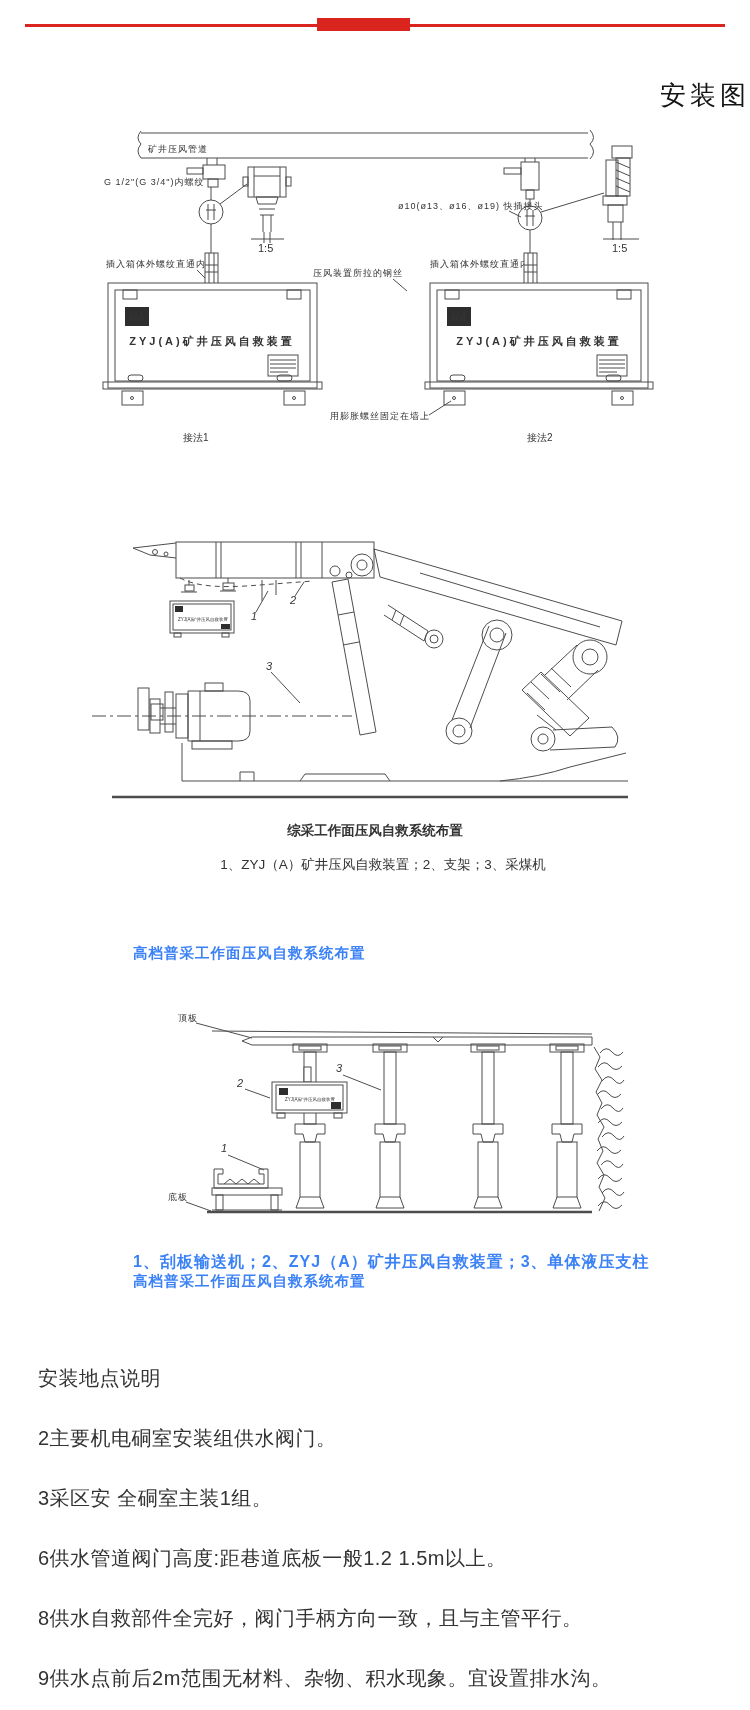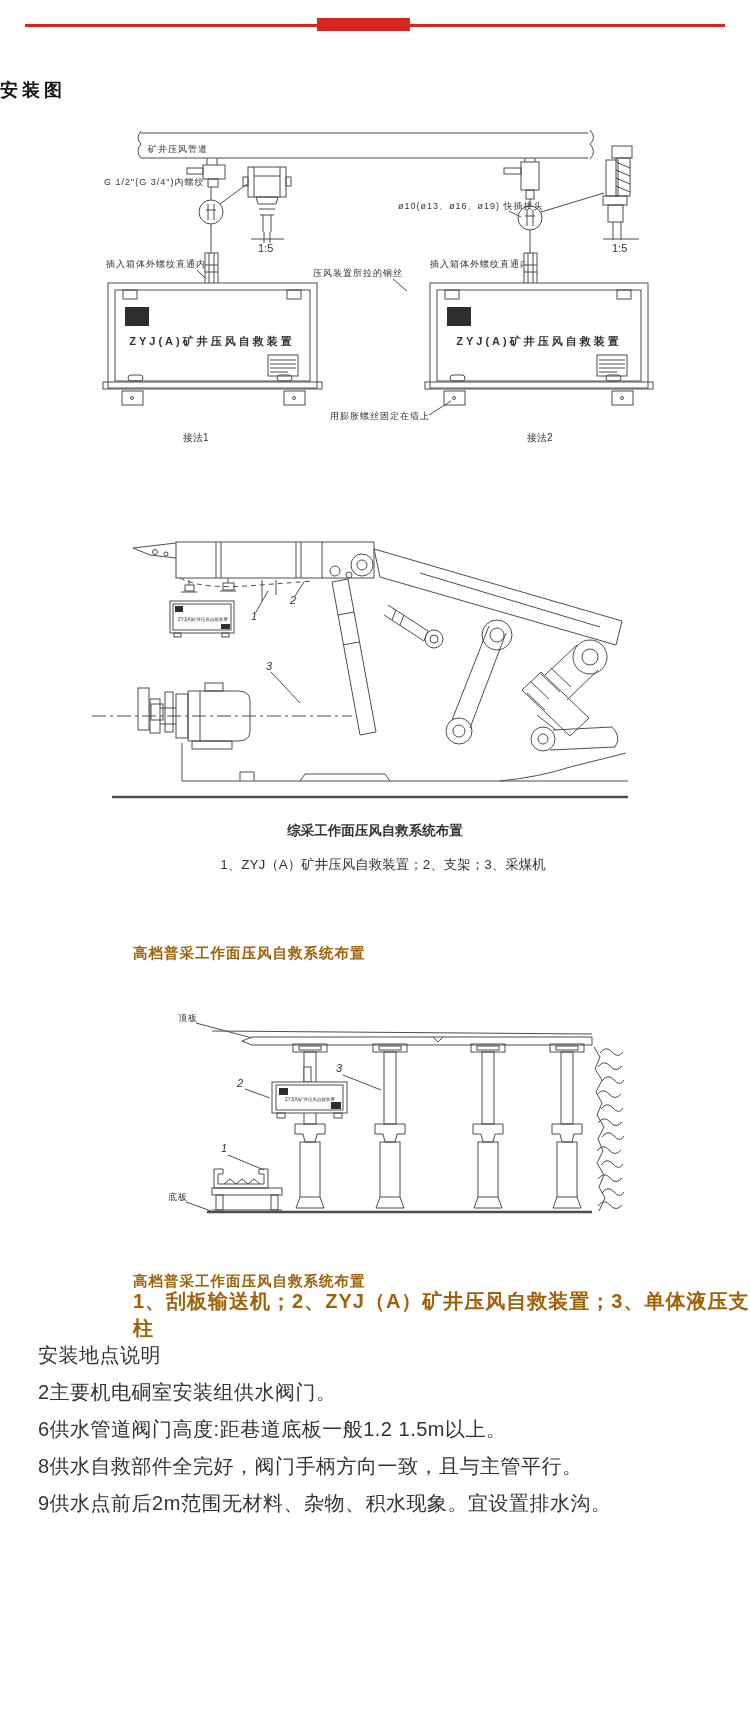--- a/index.html
+++ b/index.html
@@ -1,25 +1,25 @@
 <!DOCTYPE html>
 <html><head>
 <meta charset="utf-8">
 <style>
   html,body{margin:0;padding:0;background:#fff;}
   .page{position:relative;width:750px;height:1710px;background:#ffffff;
         font-family:"Liberation Sans",sans-serif;overflow:hidden;}
   .abs{position:absolute;}
   .red-rule{background:#d9251d;}
-  .doc-title{left:0;top:78px;width:750px;text-align:left;font-size:18px;
-             font-weight:bold;letter-spacing:4px;color:#141414;}
+  .doc-title{left:0;top:78px;width:750px;text-align:right;font-size:26px;
+             font-weight:normal;letter-spacing:4px;color:#141414;}
   .cap-center{left:0;width:750px;text-align:center;color:#333;font-weight:600;}
-  .cap-left{color:#a16207;font-weight:600;letter-spacing:1px;}
+  .cap-left{color:#3b82f6;font-weight:600;letter-spacing:1px;}
   .notes{left:38px;top:1342px;width:705px;color:#333;}
-  .notes div{height:37px;font-size:20px;letter-spacing:0.5px;white-space:nowrap;}
+  .notes div{height:37px;font-size:20px;letter-spacing:0.5px;white-space:nowrap;margin-top:23px;}
   svg{display:block;}
   svg text{font-family:"Liberation Sans",sans-serif;fill:#333;}
   .dwg{stroke:#4d4d4d;fill:none;stroke-width:1;}
   .dwg-thick{stroke:#4d4d4d;fill:none;stroke-width:2.4;}
   .lbl{font-size:9px;letter-spacing:1px;}
   .num{font-size:11px;font-style:italic;}
   .fillw{fill:#ffffff;stroke:#4d4d4d;}
 </style>
 </head>
 <body>
@@ -329,23 +329,24 @@
 
     <text class="num" x="237" y="92">2</text>
     <path class="dwg" d="M245,94 L270,103"></path>
     <text class="num" x="336" y="77">3</text>
     <path class="dwg" d="M343,80 L381,95"></path>
     <text class="num" x="221" y="157">1</text>
     <path class="dwg" d="M228,160 L264,175"></path>
   </svg>
 
   <div class="abs cap-left" style="left:133px;top:1272px;font-size:14.5px;">高档普采工作面压风自救系统布置</div>
-  <div class="abs cap-left" style="left:133px;top:1288px;font-size:20px;">1、刮板输送机；2、ZYJ（A）矿井压风自救装置；3、单体液压支柱</div>
+  <div class="abs cap-left" style="left:133px;top:1252px;font-size:16px;">1、刮板输送机；2、ZYJ（A）矿井压风自救装置；3、单体液压支柱</div>
 
   <div class="abs notes">
     <div>安装地点说明</div>
     <div>2主要机电硐室安装组供水阀门。</div>
+    <div>3采区安 全硐室主装1组。</div>
     <div>6供水管道阀门高度:距巷道底板一般1.2 1.5m以上。</div>
     <div>8供水自救部件全完好，阀门手柄方向一致，且与主管平行。</div>
     <div>9供水点前后2m范围无材料、杂物、积水现象。宜设置排水沟。</div>
   </div>
 
 </div>
 
 </body></html>

